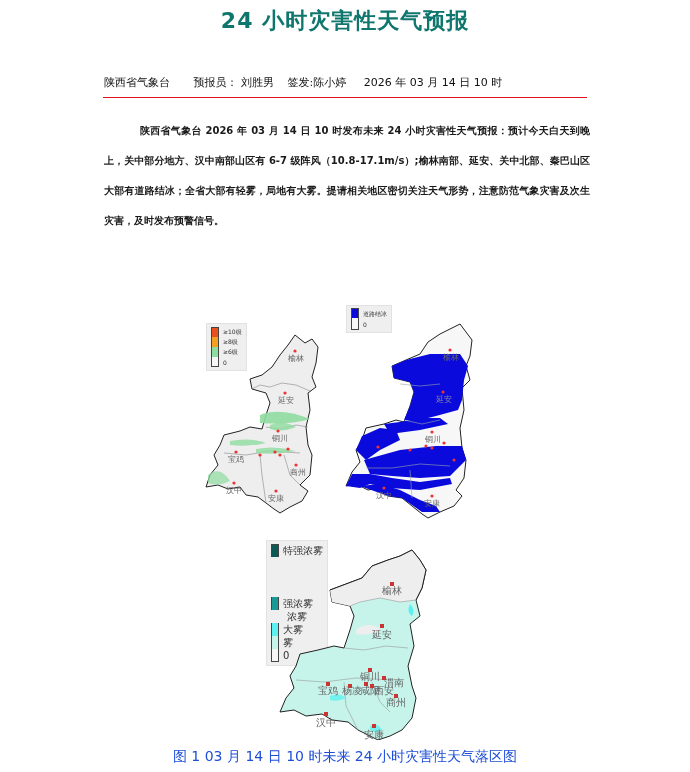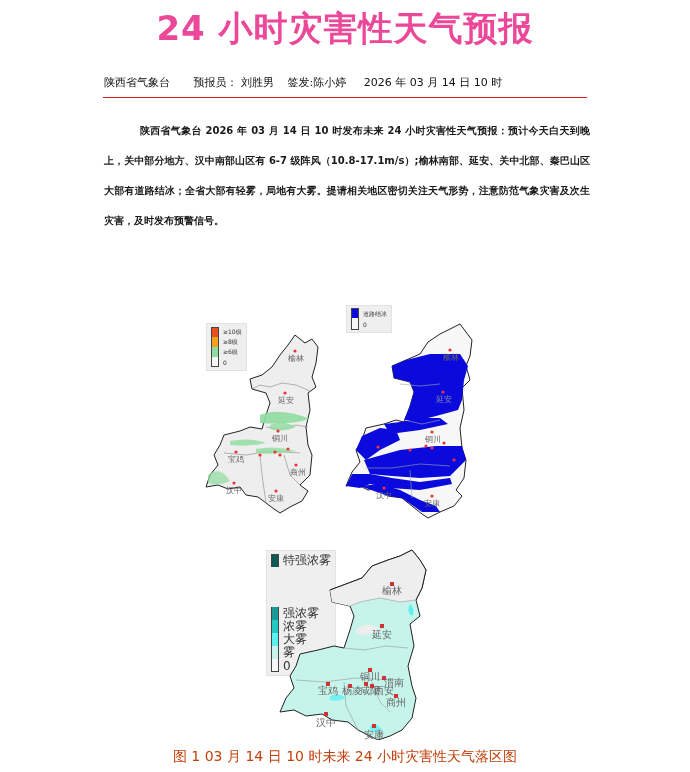--- a/index.html
+++ b/index.html
@@ -1,30 +1,30 @@
 <!DOCTYPE html>
 <html><head>
 <meta charset="utf-8">
 <style>
   html, body { margin:0; padding:0; background:#ffffff; }
   body { width:690px; height:772px; position:relative; overflow:hidden; font-family:"DejaVu Sans", sans-serif; color:#111; }
-  .title { position:absolute; left:0; top:6px; width:690px; text-align:center; color:#ec4899; font-size:34px; font-weight:bold; letter-spacing:1px; font-family:"DejaVu Sans", sans-serif; }
+  .title { position:absolute; left:0; top:6px; width:690px; text-align:center; color:#0f766e; font-size:22px; font-weight:bold; letter-spacing:1px; font-family:"DejaVu Sans", sans-serif; }
   .meta { position:absolute; left:104px; top:75px; width:480px; font-size:11px; color:#111; white-space:nowrap; }
   .meta span { margin-right:0; }
   .meta .gap1 { display:inline-block; width:20px; }
   .meta .gap2 { display:inline-block; width:10px; }
   .meta .gap3 { display:inline-block; width:14px; }
   .rule { position:absolute; left:103px; top:97px; width:484px; height:1px; background:#e0141e; }
   .body-text { position:absolute; left:104px; top:116px; width:486px; font-size:10px; line-height:30px; font-weight:bold; color:#1a1a1a; text-align:justify; }
   .body-text p { margin:0; text-indent:36px; }
   .map { position:absolute; }
   .legend { position:absolute; background:#efefef; border:1px solid #e2e2e2; padding:3px 4px; font-size:6px; color:#333; }
   .legend .row { display:flex; align-items:center; height:10px; }
   .legend .sw { width:8px; height:10px; margin-right:4px; box-sizing:border-box; border-left:1px solid #444; border-right:1px solid #444; }
-  .caption { position:absolute; left:0; top:748px; width:690px; text-align:center; font-size:14px; color:#c2410c; }
+  .caption { position:absolute; left:0; top:748px; width:690px; text-align:center; font-size:14px; color:#1d4ed8; }
   .city { font-size:8px; fill:#666; font-family:"DejaVu Sans", sans-serif; }
 </style>
 </head>
 <body>
 
 <div class="title">24 小时灾害性天气预报</div>
 
 <div class="meta">
   <span>陕西省气象台</span><span class="gap1"></span>
   <span>预报员：</span>
@@ -126,30 +126,30 @@
     <circle cx="104" cy="143" r="1.6" fill="#e33"></circle>
     <circle cx="114" cy="160" r="1.6" fill="#e33"></circle>
     <circle cx="44" cy="188" r="1.6" fill="#e33"></circle>
       <text class="city" x="36" y="198">汉中</text>
     <circle cx="92" cy="196" r="1.6" fill="#e33"></circle>
       <text class="city" x="84" y="206">安康</text>
   </svg>
 </div>
 
 <div class="map" style="left:260px;top:530px;width:180px;height:210px;">
-  <div class="legend" style="left:6px;top:20px;font-size:12px;">
+  <div class="legend" style="left:6px;top:10px;font-size:10px;">
     <div class="row" style="height:13px;">
         <span class="sw" style="background:#0b5a55;border-top:1px solid #444;height:13px;"></span>
         <span>特强浓雾</span>
       </div>
     <div class="row" style="height:13px;margin-top:40px;">
         <span class="sw" style="background:#1a9a96;height:13px;"></span>
         <span>强浓雾</span>
       </div>
-    <div class="row" style="height:13px;">
+    <div class="row" style="height:13px;flex-direction:column;">
         <span class="sw" style="background:#22c8c4;height:13px;"></span>
         <span>浓雾</span>
       </div>
     <div class="row" style="height:13px;">
         <span class="sw" style="background:#5ef0f0;height:13px;"></span>
         <span>大雾</span>
       </div>
     <div class="row" style="height:13px;">
         <span class="sw" style="background:#c6f4ea;height:13px;"></span>
         <span>雾</span>

